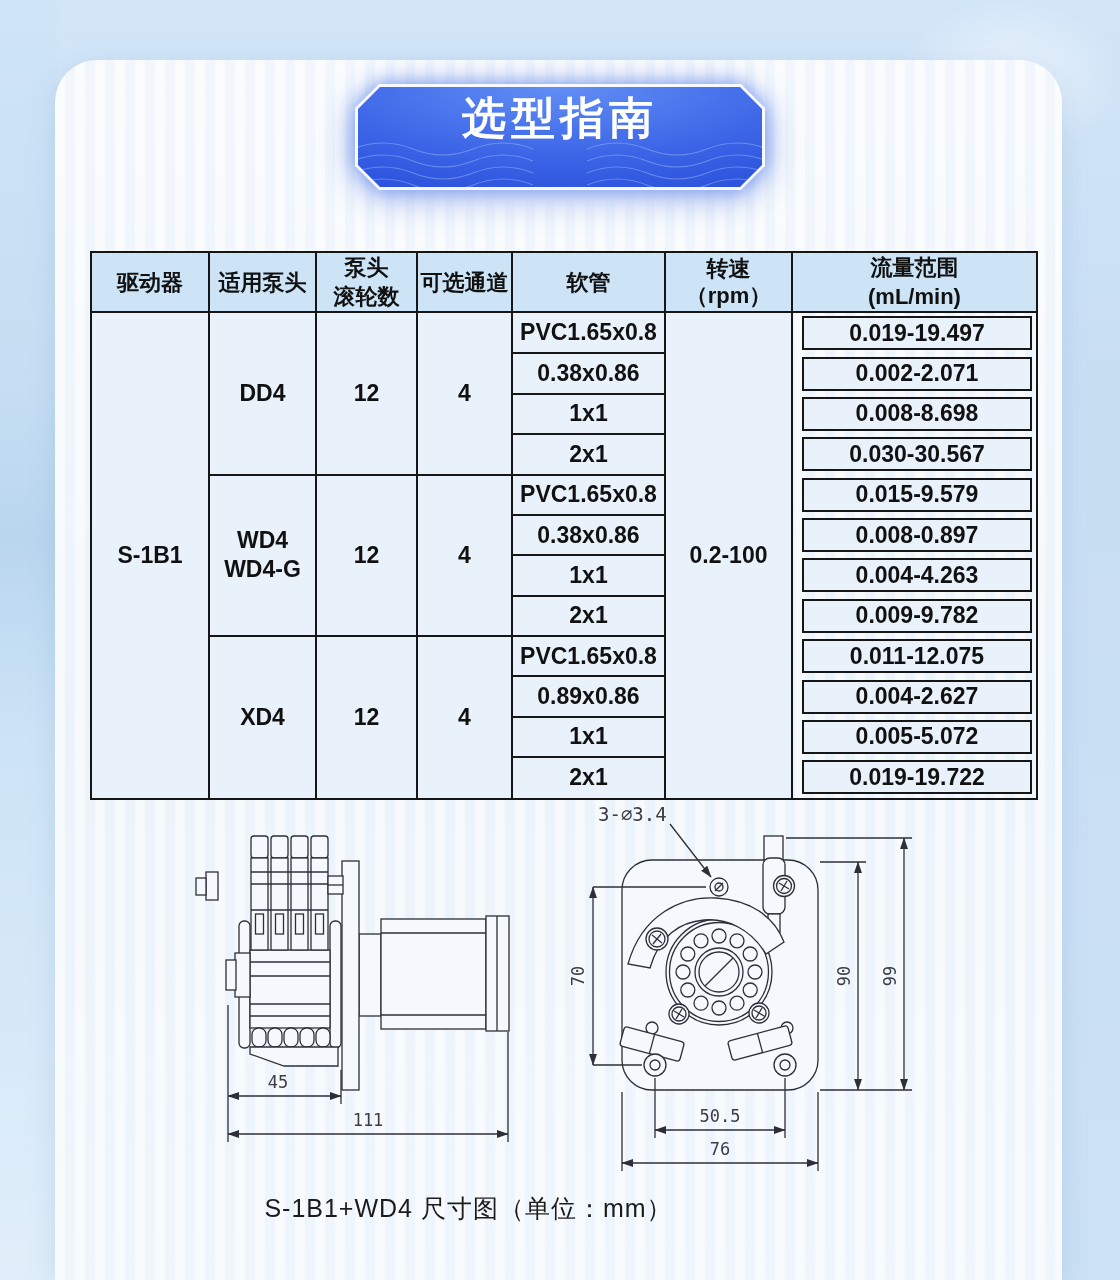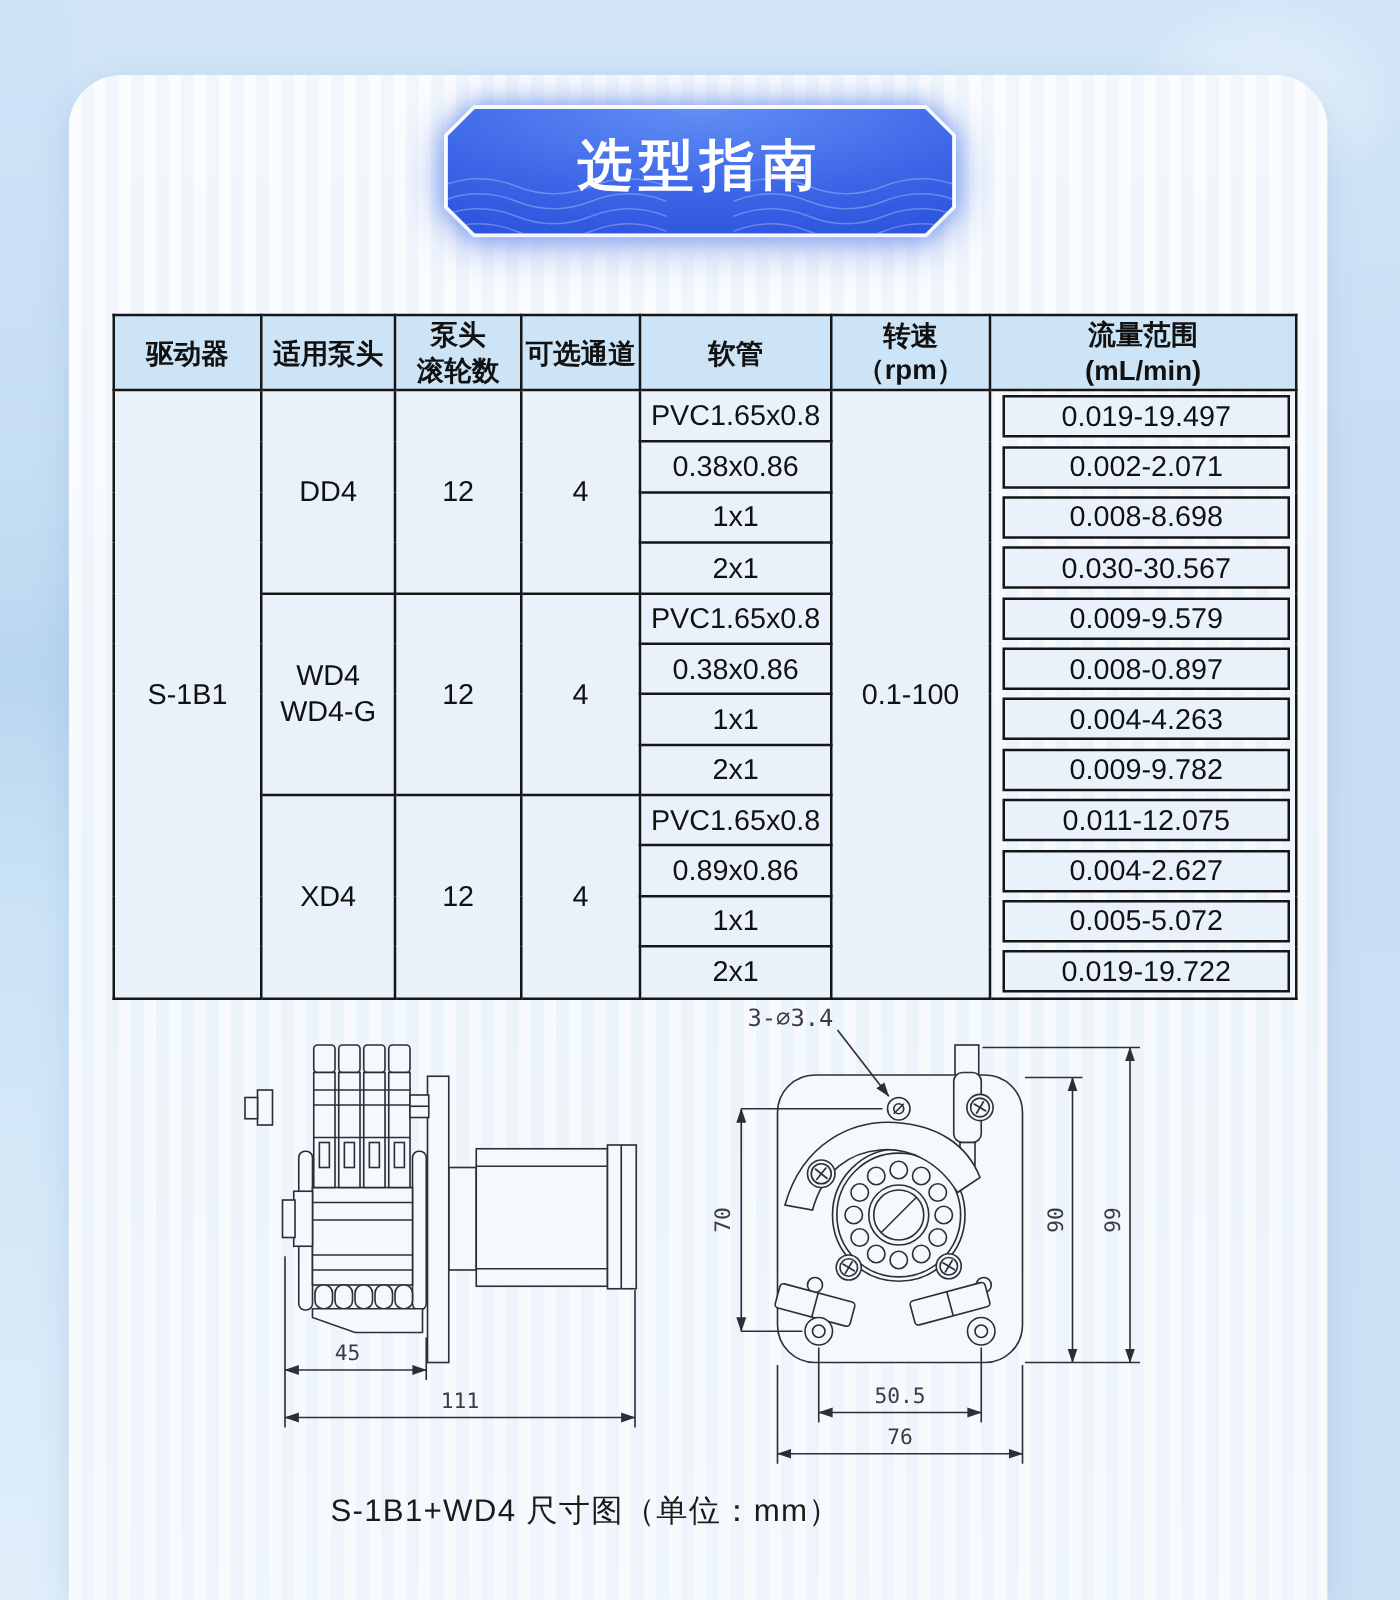--- a/index.html
+++ b/index.html
@@ -22,29 +22,29 @@
         background:radial-gradient(closest-side,rgba(255,255,255,0.95),rgba(255,255,255,0));z-index:1;}
   .banner-wrap{position:absolute;left:355px;top:84px;width:410px;height:106px;z-index:2;
         filter:drop-shadow(0 0 9px rgba(100,140,240,0.75)) drop-shadow(0 6px 16px rgba(60,100,220,0.45));}
   .banner-frame{width:100%;height:100%;background:rgba(255,255,255,0.92);
         clip-path:polygon(24px 0,calc(100% - 24px) 0,100% 24px,100% calc(100% - 24px),calc(100% - 24px) 100%,24px 100%,0 calc(100% - 24px),0 24px);
         padding:0;box-sizing:border-box;position:relative;}
   .banner-inner{position:absolute;left:3px;top:3px;right:3px;bottom:3px;
         clip-path:polygon(22px 0,calc(100% - 22px) 0,100% 22px,100% calc(100% - 22px),calc(100% - 22px) 100%,22px 100%,0 calc(100% - 22px),0 22px);
         background:radial-gradient(130% 150% at 50% 0%,#628ef5 0%,#3a63e6 48%,#1f44d2 100%);
         text-align:center;overflow:hidden;}
-  .banner-title{margin-top:16px;font-size:44px;font-weight:bold;color:#ffffff;letter-spacing:5px;position:relative;z-index:2;}
+  .banner-title{margin-top:2px;font-size:44px;font-weight:bold;color:#ffffff;letter-spacing:5px;position:relative;z-index:2;}
   .banner-sub{margin-top:2px;font-size:16px;color:#dfe9ff;letter-spacing:5px;position:relative;z-index:2;}
   .banner-waves{position:absolute;left:0;bottom:0;width:100%;height:56px;z-index:1;opacity:0.35;}
 
   
   .spec-table{position:absolute;left:90px;top:251px;border-collapse:collapse;table-layout:fixed;z-index:2;}
   .spec-table th,.spec-table td{border:2px solid #161616;text-align:center;vertical-align:middle;padding:0;color:#111;}
   .spec-table th{background:#cde4f7;font-weight:bold;font-size:22px;line-height:27px;height:55px;}
-  .spec-table td{background:#e9f2fb;font-size:23px;}
+  .spec-table td{background:#e9f2fb;font-size:23px;font-weight:bold;}
   .spec-table tbody tr{height:38.6px;}
   td.flow-cell{background:transparent;border-top:none;border-bottom:none;text-align:center;}
   tr.last-row td.flow-cell{border-bottom:2px solid #161616;margin-left:33px;}
   .flow-box{margin:3.2px 4px 3.2px 9px;height:30px;border:2px solid #161616;background:#e9f2fb;
         display:flex;align-items:center;justify-content:center;font-size:23px;}
   .two-line div{line-height:29px;}
 
   
   .drawing-svg{position:absolute;left:150px;top:795px;z-index:2;}
   .caption{position:absolute;left:0;top:1192px;width:937px;text-align:center;
@@ -106,21 +106,21 @@
         </th>
       </tr>
     </thead>
     <tbody>
       <tr>
         <td rowspan="12">S-1B1</td>
         <td rowspan="4">DD4</td>
         <td rowspan="4">12</td>
         <td rowspan="4">4</td>
         <td>PVC1.65x0.8</td>
-        <td rowspan="12">0.1-100</td>
+        <td rowspan="12">0.2-100</td>
         <td class="flow-cell">
             <div class="flow-box">0.019-19.497</div>
           </td>
       </tr>
       <tr>
         <td>0.38x0.86</td>
         <td class="flow-cell">
             <div class="flow-box">0.002-2.071</div>
           </td>
       </tr>
@@ -139,21 +139,21 @@
 
       <tr>
         <td rowspan="4" class="two-line">
           <div>WD4</div>
           <div>WD4-G</div>
         </td>
         <td rowspan="4">12</td>
         <td rowspan="4">4</td>
         <td>PVC1.65x0.8</td>
         <td class="flow-cell">
-            <div class="flow-box">0.009-9.579</div>
+            <div class="flow-box">0.015-9.579</div>
           </td>
       </tr>
       <tr>
         <td>0.38x0.86</td>
         <td class="flow-cell">
             <div class="flow-box">0.008-0.897</div>
           </td>
       </tr>
       <tr>
         <td>1x1</td>

